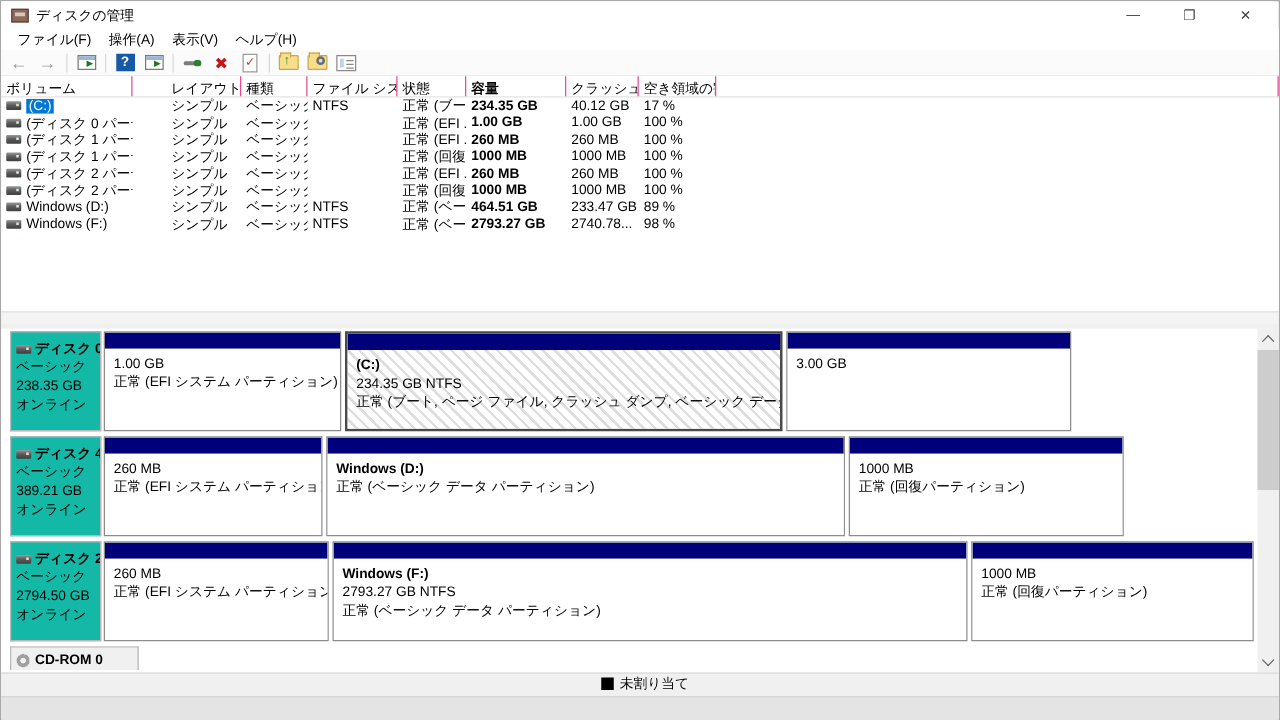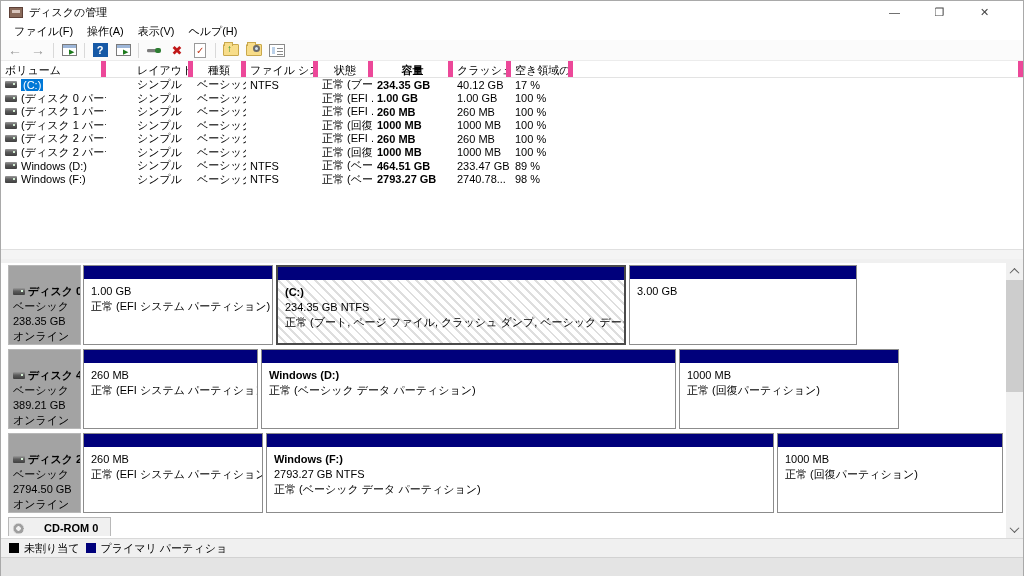--- a/index.html
+++ b/index.html
@@ -1,21 +1,21 @@
 <!DOCTYPE html>
 <html style="--navy: #00007b; --sel: #0078d7; --unalloc: #000000;"><head>
 <meta charset="utf-8">
 <style>
   * { margin:0; padding:0; box-sizing:border-box; }
   html,body { width:1024px; height:576px; overflow:hidden; }
   body { font-family:"Liberation Sans","DejaVu Sans",sans-serif; font-size:11px; color:#000; background:#fff; }
   .window { position:relative; width:1024px; height:576px; background:#fff; border:1px solid #a9a9a9; }
 
   
-  .titlebar { position:absolute; top:0; left:0; right:16px; height:22px; background:#fff; display:flex; align-items:center; }
+  .titlebar { position:absolute; top:0; left:0; right:4px; height:22px; background:#fff; display:flex; align-items:center; }
   .app-icon { width:14px; height:11px; margin:0 6px 0 8px; background:#8a6a5a; border:1px solid #5d4037; position:relative; }
   .app-icon::after { content:""; position:absolute; left:2px; top:2px; right:2px; height:3px; background:#d9c6bd; }
   .title-text { font-size:11px; color:#000; }
   .win-controls { margin-left:auto; display:flex; height:22px; }
   .win-btn { width:45px; height:22px; display:flex; align-items:center; justify-content:center; color:#444; font-size:11px; }
 
   
   .menubar { position:absolute; top:22px; left:0; right:0; height:17px; background:#fff; display:flex; align-items:center; padding-left:6px; }
   .menu-item { padding:1px 7px; color:#000; }
 
@@ -36,62 +36,62 @@
   .folder .up { position:absolute; left:3px; top:-1px; color:#1f8a1f; font-weight:bold; font-size:10px; line-height:1; }
   .folder .lens { position:absolute; right:1px; top:0px; width:7px; height:7px; border:2px solid #6b6b6b; border-radius:50%; background:#cfe3f5; }
   .props-box { width:16px; height:13px; border:1px solid #8a8a8a; background:#fff; position:relative; }
   .props-box::before { content:""; position:absolute; left:2px; top:2px; bottom:2px; width:3px; background:#bcd2ea; }
   .props-box::after { content:""; position:absolute; left:7px; top:3px; width:6px; height:1px; background:#8a8a8a; box-shadow:0 3px 0 #8a8a8a, 0 6px 0 #8a8a8a; }
   .tool-svg { display:block; }
 
   
   .volume-pane { position:absolute; top:60px; left:0; right:0; height:188px; background:#fff; }
   .vheader { display:flex; height:17px; border-bottom:1px solid #e3e3e3; align-items:stretch; }
-  .vh-cell { border-right:5px solid #ec4899; padding:2px 0 0 4px; white-space:nowrap; overflow:hidden; color:#000;text-align:center; }
+  .vh-cell { border-right:1px solid #ec4899; padding:2px 0 0 4px; white-space:nowrap; overflow:hidden; color:#000; }
   .vrow { display:flex; height:13.5px; align-items:center; }
   .v-cell { padding-left:4px; white-space:nowrap; overflow:hidden; }
   .c-vol { width:105px; display:flex; align-items:center; gap:4px; }
   .c-lay { width:60px;margin-left:27px; } .c-kind { width:53px; } .c-fs { width:72px; }
   .c-stat { width:55px; } .c-cap { width:80px;font-weight:bold; } .c-free { width:58px; } .c-pct { width:62px; }
   .c-fill { flex:1; }
   .vol-text.selected { background:var(--sel); color:#fff; padding:0 2px; }
   .drive-ico { flex:0 0 auto; width:12px; height:7px; background:linear-gradient(#9a9a9a,#5c5c5c 45%,#3f3f3f); border-radius:1px; position:relative; }
   .drive-ico::after { content:""; position:absolute; right:2px; top:2px; width:2px; height:2px; background:#d5f0d5; }
 
   
   .hscroll-strip { position:absolute; top:248px; left:0; right:0; height:10px; background:#f4f4f4; border-top:1px solid #e0e0e0; }
   .splitter { position:absolute; top:258px; left:0; right:0; height:4px; background:#f0f0f0; }
 
   
   .graphic-pane { position:absolute; top:262px; left:0; right:17px; height:275px; background:#fff; overflow:hidden; padding:2px 0 0 7px; }
   .disk-row { display:flex; margin-bottom:4px; height:80px; }
-  .disk-label { width:73px; flex:0 0 auto; background:#a3a3a3; border:1px solid #b8b8b8; padding:18px 2px 0 4px; line-height:15px; white-space:nowrap; overflow:hidden; }
+  .disk-label { width:73px; flex:0 0 auto; background:#14b8a6; border:1px solid #b8b8b8; padding:6px 2px 0 4px; line-height:15px; white-space:nowrap; overflow:hidden; }
   .disk-name { font-weight:bold; display:flex; align-items:center; gap:3px; }
   .parts { display:flex; margin-left:2px; gap:3px; }
   .part { border:1px solid #8c8c8c; background:#fff; display:flex; flex-direction:column; overflow:hidden; }
   .part.selected { border:2px solid #4a4a4a; }
   .part-bar { height:13px; background:var(--navy); flex:0 0 auto; }
   .part-body { flex:1; padding:5px 7px 0 7px; line-height:15px; background:#fff; white-space:nowrap; overflow:hidden; }
   .part.selected .part-body { background:repeating-linear-gradient(45deg,#ffffff 0 4.5px,#dedede 4.5px 6.5px); }
   .part-label { font-weight:bold; min-height:15px; }
   .part-label:empty { display:none; }
   .cdrom-row { display:flex; height:19px; overflow:hidden; }
-  .cdrom-label { width:103px; background:#f0f0f0; border:1px solid #b8b8b8; border-bottom:none; padding:2px 2px 0 4px; display:flex; align-items:center; gap:20px; font-weight:bold; }
+  .cdrom-label { width:103px; background:#f0f0f0; border:1px solid #b8b8b8; border-bottom:none; padding:2px 2px 0 4px; display:flex; align-items:center; gap:4px; font-weight:bold; }
   .cd-ico { width:11px; height:11px; border-radius:50%; background:radial-gradient(circle at 50% 50%, #f0f0f0 0 2px, #9f9f9f 2.5px 5px, #c9c9c9 5px); flex:0 0 auto; }
 
   
   .vscroll { position:absolute; top:262px; right:0; width:17px; height:275px; background:#f0f0f0; }
   .sb-btn { position:absolute; left:0; width:17px; height:17px; display:flex; align-items:center; justify-content:center; }
   .chev { width:7px; height:7px; border-right:1.5px solid #606060; border-bottom:1.5px solid #606060; }
   .chev.up { transform:rotate(-135deg) translate(-1px,-1px); }
   .chev.down { transform:rotate(45deg) translate(-1px,-1px); }
   .sb-thumb { position:absolute; left:0; top:17px; width:17px; height:112px; background:#cdcdcd; }
 
   
-  .legendbar { position:absolute; top:537px; left:0; right:0; height:19px; background:#f0f0f0; border-top:1px solid #d9d9d9; display:flex; align-items:center; padding-left:8px; gap:6px; }
+  .legendbar { position:absolute; top:537px; left:0; right:0; height:19px; background:#f0f0f0; border-top:1px solid #d9d9d9; display:flex; align-items:center; padding-left:8px; gap:6px;flex-direction:column; }
   .legend-item { display:flex; align-items:center; gap:5px; }
   .legend-sq { width:10px; height:10px; }
   .legend-sq.unalloc { background:var(--unalloc); }
   .legend-sq.primary { background:var(--navy); }
 
   .bottom-strip { position:absolute; top:556px; left:0; right:0; height:20px; background:#e4e4e4; border-top:1px solid #d2d2d2; }
 </style>
 </head>
 <body>
 

